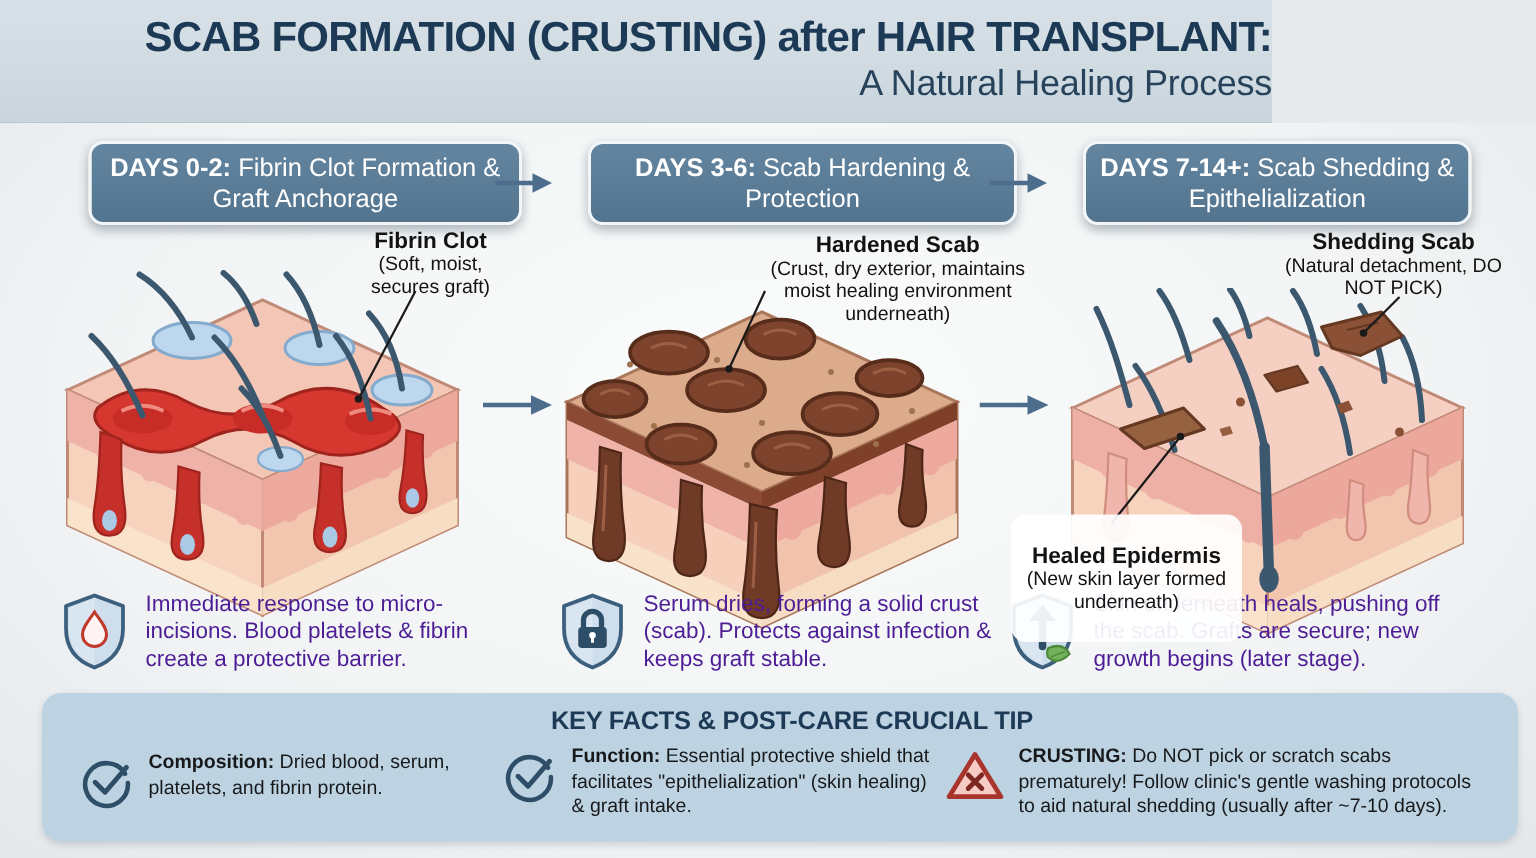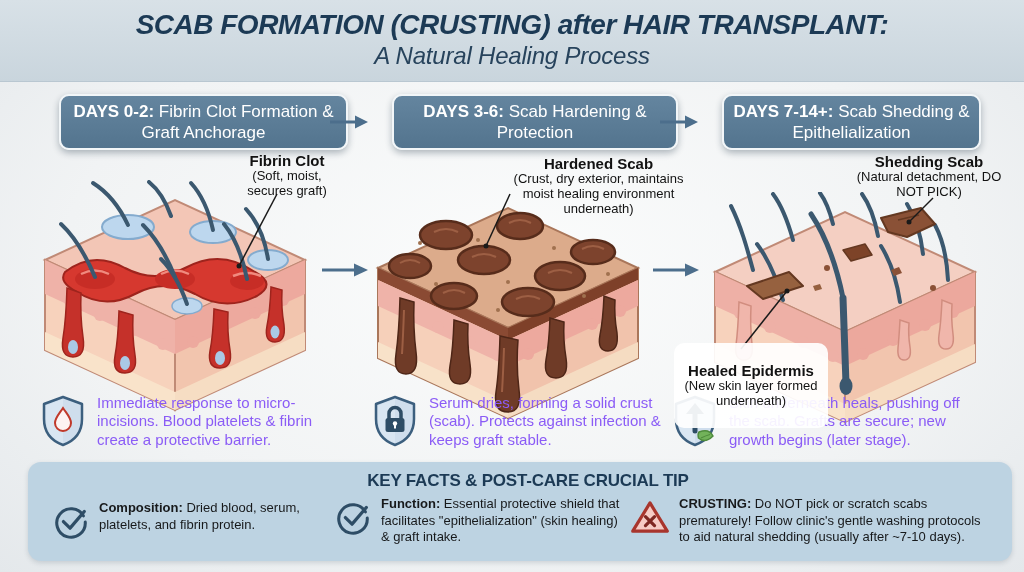--- a/index.html
+++ b/index.html
@@ -1,41 +1,41 @@
 <!DOCTYPE html>
 <html><head>
 <meta charset="utf-8">
 <style>
   html,body{margin:0;padding:0;}
   body{width:1024px;height:572px;font-family:"Liberation Sans",sans-serif;overflow:hidden;background:#e7eaec;}
   .canvas{position:relative;width:1024px;height:572px;}
   .main-bg{position:absolute;left:0;top:82px;right:0;bottom:0;
     background:radial-gradient(ellipse at 50% 38%, #fbfcfc 0%, #f1f3f4 62%, #e4e8eb 100%);}
   
-  .titlebar{position:absolute;top:0;left:0;width:1024px;height:82px;text-align:center;
-    background:linear-gradient(180deg,#d8e1e7 0%,#c9d5dd 100%);border-bottom:1px solid #b9c7d1;box-sizing:border-box;font-style:italic;}
+  .titlebar{position:absolute;top:0;left:0;width:848px;height:82px;text-align:right;
+    background:linear-gradient(180deg,#d8e1e7 0%,#c9d5dd 100%);border-bottom:1px solid #b9c7d1;box-sizing:border-box;}
   .titlebar h1{margin:9px 0 0;font-size:28px;font-weight:bold;color:#1c3a55;letter-spacing:-0.5px;}
   .titlebar h2{margin:1px 0 0;font-size:24px;font-weight:normal;color:#27435c;letter-spacing:-0.2px;}
   
   .badge{position:absolute;top:94px;height:56px;border:2px solid #f2f6f8;border-radius:10px;
     background:linear-gradient(180deg,#64859f 0%,#53748e 100%);color:#fff;
     display:flex;align-items:center;justify-content:center;text-align:center;
     font-size:17px;line-height:1.25;box-shadow:0 3px 7px rgba(25,45,65,.33);box-sizing:border-box;padding:0 8px;z-index:4;margin-left:21px;}
   .badge .hb{font-weight:bold;}
   .flow-arrow{position:absolute;z-index:4;}
   
   .callout{position:absolute;text-align:center;color:#121212;z-index:6;}
   .callout .ct{font-weight:bold;font-size:15px;line-height:1.15;}
   .callout .cs{font-size:13px;line-height:1.15;}
   .bubble{background:rgba(255,255,255,0.92);border-radius:10px;padding:19px 2px;}
   .illus{position:absolute;z-index:1;}
   
   .desc{position:absolute;top:394px;display:flex;gap:11px;align-items:flex-start;z-index:5;}
   .desc svg{flex:none;margin-top:1px;}
-  .desc p{margin:0;font-size:15px;line-height:1.22;color:#8b5cf6;}
+  .desc p{margin:0;font-size:15px;line-height:1.22;color:#4c1d95;}
   
   .footer{position:absolute;left:28px;top:462px;width:968px;height:99px;background:#bdd3e2;
     border-radius:13px;box-shadow:0 2px 5px rgba(50,70,90,.18);z-index:5;padding-left:16px;}
   .footer h3{margin:9px 0 0;text-align:center;font-size:17px;font-weight:bold;color:#1c3a55;letter-spacing:-0.2px;}
   .fitem{position:absolute;display:flex;gap:9px;align-items:flex-start;}
   .fitem svg{flex:none;margin-top:3px;}
   .fitem p{margin:0;font-size:13px;line-height:1.27;color:#17191b;}
   .fitem .fl{font-weight:bold;}
 </style>
 </head>

